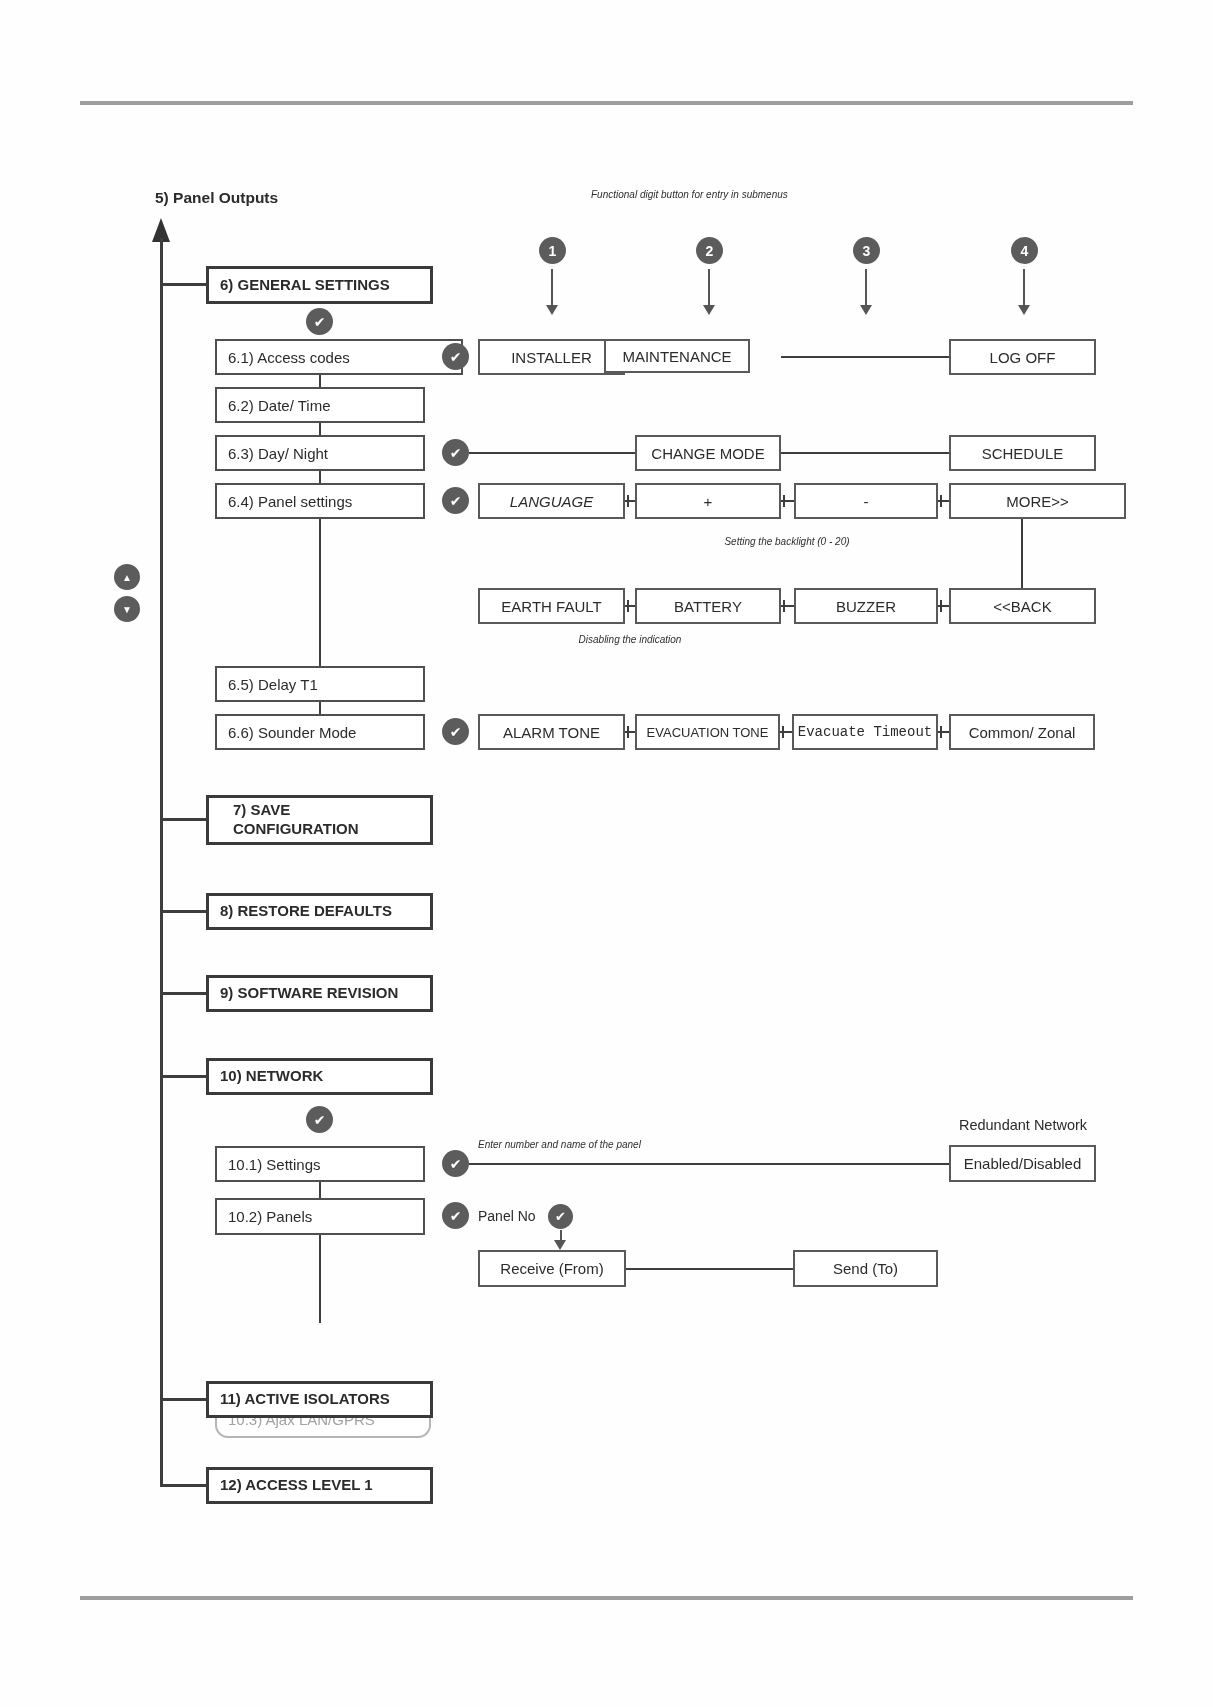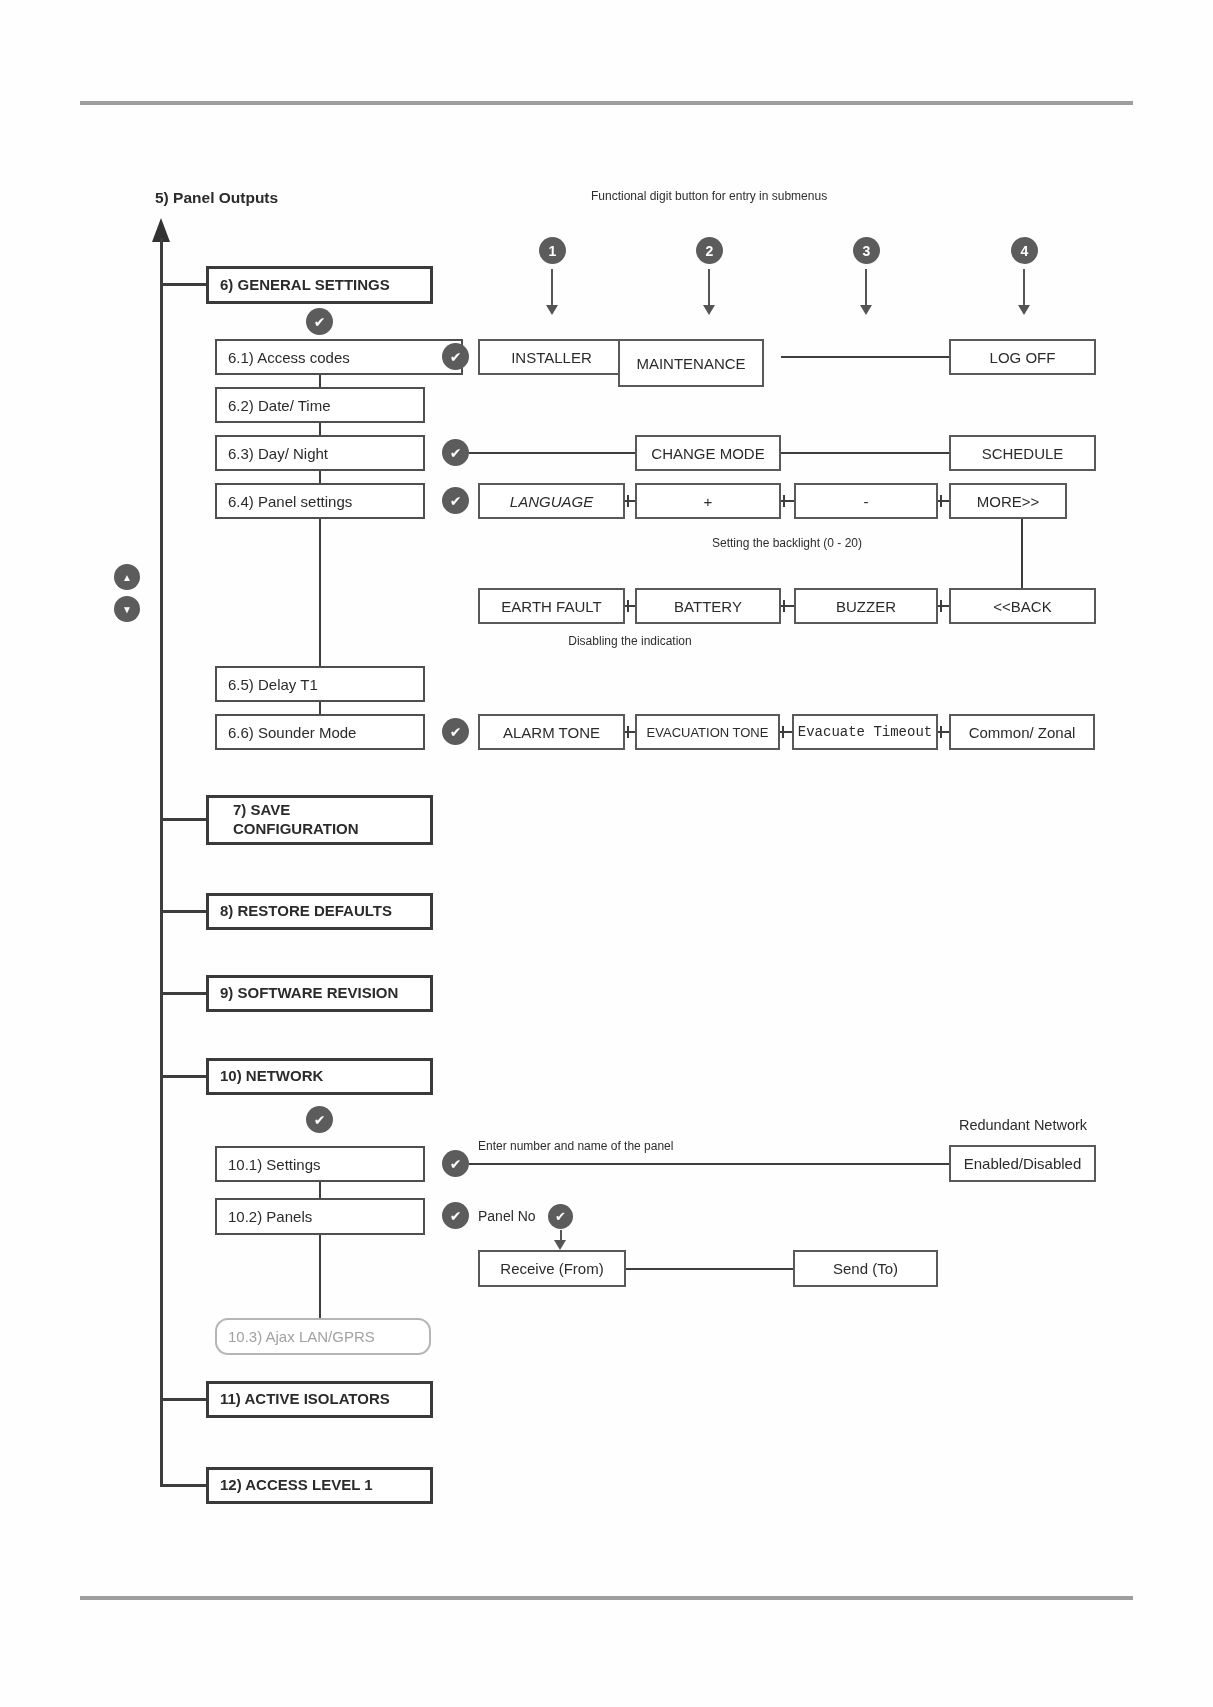--- a/index.html
+++ b/index.html
@@ -18,21 +18,21 @@
           display:flex;align-items:center;justify-content:center;color:#ffffff;}
   .circle.check{font-size:14px;}
   .circle.digit{font-size:14px;font-weight:bold;}
   .circle.small{width:25px;height:25px;font-size:13px;}
   .circle.nav{width:26px;height:26px;font-size:10px;}
   .tri-up{position:absolute;width:0;height:0;border-left:9px solid transparent;
           border-right:9px solid transparent;border-bottom:24px solid #333333;}
   .tri-down{position:absolute;width:0;height:0;border-left:6px solid transparent;
           border-right:6px solid transparent;border-top:10px solid #555555;}
   .arrowline{position:absolute;width:2px;background:#555555;}
-  .note{position:absolute;font-size:12px;color:#2e2e2e;white-space:nowrap;}
+  .note{position:absolute;font-style:italic;font-size:10px;color:#2e2e2e;white-space:nowrap;}
   .note.center{text-align:center;white-space:normal;}
   .label{position:absolute;font-size:15px;color:#2b2b2b;white-space:nowrap;}
   .label.bold{font-weight:bold;font-size:15.5px;}
   .fs13{font-size:13px;}
   .fs14{font-size:14px;font-family:Liberation Mono, monospace;}
 </style>
 </head>
 <body>
 
 <div class="page">
@@ -71,38 +71,38 @@
   <div class="box sub" style="left:215px;top:387px;width:210px;height:36px;">6.2) Date/ Time</div>
   <div class="vline" style="left:319px;top:423px;width:2px;height:12px;"></div>
   <div class="box sub" style="left:215px;top:435px;width:210px;height:36px;">6.3) Day/ Night</div>
   <div class="vline" style="left:319px;top:471px;width:2px;height:12px;"></div>
   <div class="box sub" style="left:215px;top:483px;width:210px;height:36px;">6.4) Panel settings</div>
   <div class="vline" style="left:319px;top:519px;width:2px;height:147px;"></div>
 
   <div class="circle check" style="left:442px;top:343px;">✔</div>
   <div class="box opt" style="left:478px;top:339px;width:147px;height:36px;">INSTALLER</div>
   <div class="hline tick" style="left:625px;top:356px;width:10px;height:2px;"></div>
-  <div class="box opt" style="left:618px;top:339px;width:146px;height:48px;text-align:right;">MAINTENANCE</div>
+  <div class="box opt" style="left:604px;top:339px;width:146px;height:34px;text-align:right;">MAINTENANCE</div>
   <div class="hline" style="left:781px;top:356px;width:168px;height:2px;"></div>
   <div class="box opt" style="left:949px;top:339px;width:147px;height:36px;">LOG OFF</div>
 
   <div class="circle check" style="left:442px;top:439px;">✔</div>
   <div class="hline" style="left:469px;top:452px;width:166px;height:2px;"></div>
   <div class="box opt" style="left:635px;top:435px;width:146px;height:36px;">CHANGE MODE</div>
   <div class="hline" style="left:781px;top:452px;width:168px;height:2px;"></div>
   <div class="box opt" style="left:949px;top:435px;width:147px;height:36px;">SCHEDULE</div>
 
   <div class="circle check" style="left:442px;top:487px;">✔</div>
   <div class="box opt" style="left:478px;top:483px;width:147px;height:36px;font-style:italic;">LANGUAGE</div>
   <div class="hline tick" style="left:625px;top:500px;width:10px;height:2px;"></div>
   <div class="box opt" style="left:635px;top:483px;width:146px;height:36px;">+</div>
   <div class="hline tick" style="left:781px;top:500px;width:13px;height:2px;"></div>
   <div class="box opt" style="left:794px;top:483px;width:144px;height:36px;">-</div>
   <div class="hline tick" style="left:938px;top:500px;width:11px;height:2px;"></div>
-  <div class="box opt" style="left:949px;top:483px;width:118px;height:36px;">MORE&gt;&gt;</div>
+  <div class="box opt" style="left:949px;top:483px;width:177px;height:36px;">MORE&gt;&gt;</div>
   <div class="note center" style="left:636px;top:536px;width:302px;">Setting the backlight (0 - 20)</div>
   <div class="vline" style="left:1021px;top:519px;width:2px;height:69px;"></div>
 
   <div class="box opt" style="left:478px;top:588px;width:147px;height:36px;">EARTH FAULT</div>
   <div class="hline tick" style="left:625px;top:605px;width:10px;height:2px;"></div>
   <div class="box opt" style="left:635px;top:588px;width:146px;height:36px;">BATTERY</div>
   <div class="hline tick" style="left:781px;top:605px;width:13px;height:2px;"></div>
   <div class="box opt" style="left:794px;top:588px;width:144px;height:36px;">BUZZER</div>
   <div class="hline tick" style="left:938px;top:605px;width:11px;height:2px;"></div>
   <div class="box opt" style="left:949px;top:588px;width:147px;height:36px;">&lt;&lt;BACK</div>
@@ -147,21 +147,21 @@
   <div class="circle check" style="left:442px;top:1202px;">✔</div>
   <div class="label" style="left:478px;top:1208px;font-size:14px;">Panel No</div>
   <div class="circle check small" style="left:548px;top:1204px;">✔</div>
   <div class="arrowline" style="left:560px;top:1230px;height:12px;"></div>
   <div class="tri-down" style="left:554px;top:1240px;"></div>
   <div class="box opt" style="left:478px;top:1250px;width:148px;height:37px;">Receive (From)</div>
   <div class="hline" style="left:626px;top:1268px;width:167px;height:2px;"></div>
   <div class="box opt" style="left:793px;top:1250px;width:145px;height:37px;">Send (To)</div>
 
   <div class="vline" style="left:319px;top:1235px;width:2px;height:88px;"></div>
-  <div class="box sub disabled" style="left:215px;top:1318px;width:216px;height:37px;border-radius:13px;">10.3) Ajax LAN/GPRS</div>
+  <div class="box sub disabled" style="left:215px;top:1401px;width:216px;height:37px;border-radius:13px;">10.3) Ajax LAN/GPRS</div>
 
   <div class="hline" style="left:161px;top:1398px;width:45px;height:3px;"></div>
   <div class="box main" style="left:206px;top:1381px;width:227px;height:37px;">11) ACTIVE ISOLATORS</div>
 
   <div class="hline" style="left:161px;top:1484px;width:45px;height:3px;"></div>
   <div class="box main" style="left:206px;top:1467px;width:227px;height:37px;">12) ACCESS LEVEL 1</div>
 
 </div>
 
 </body></html>

